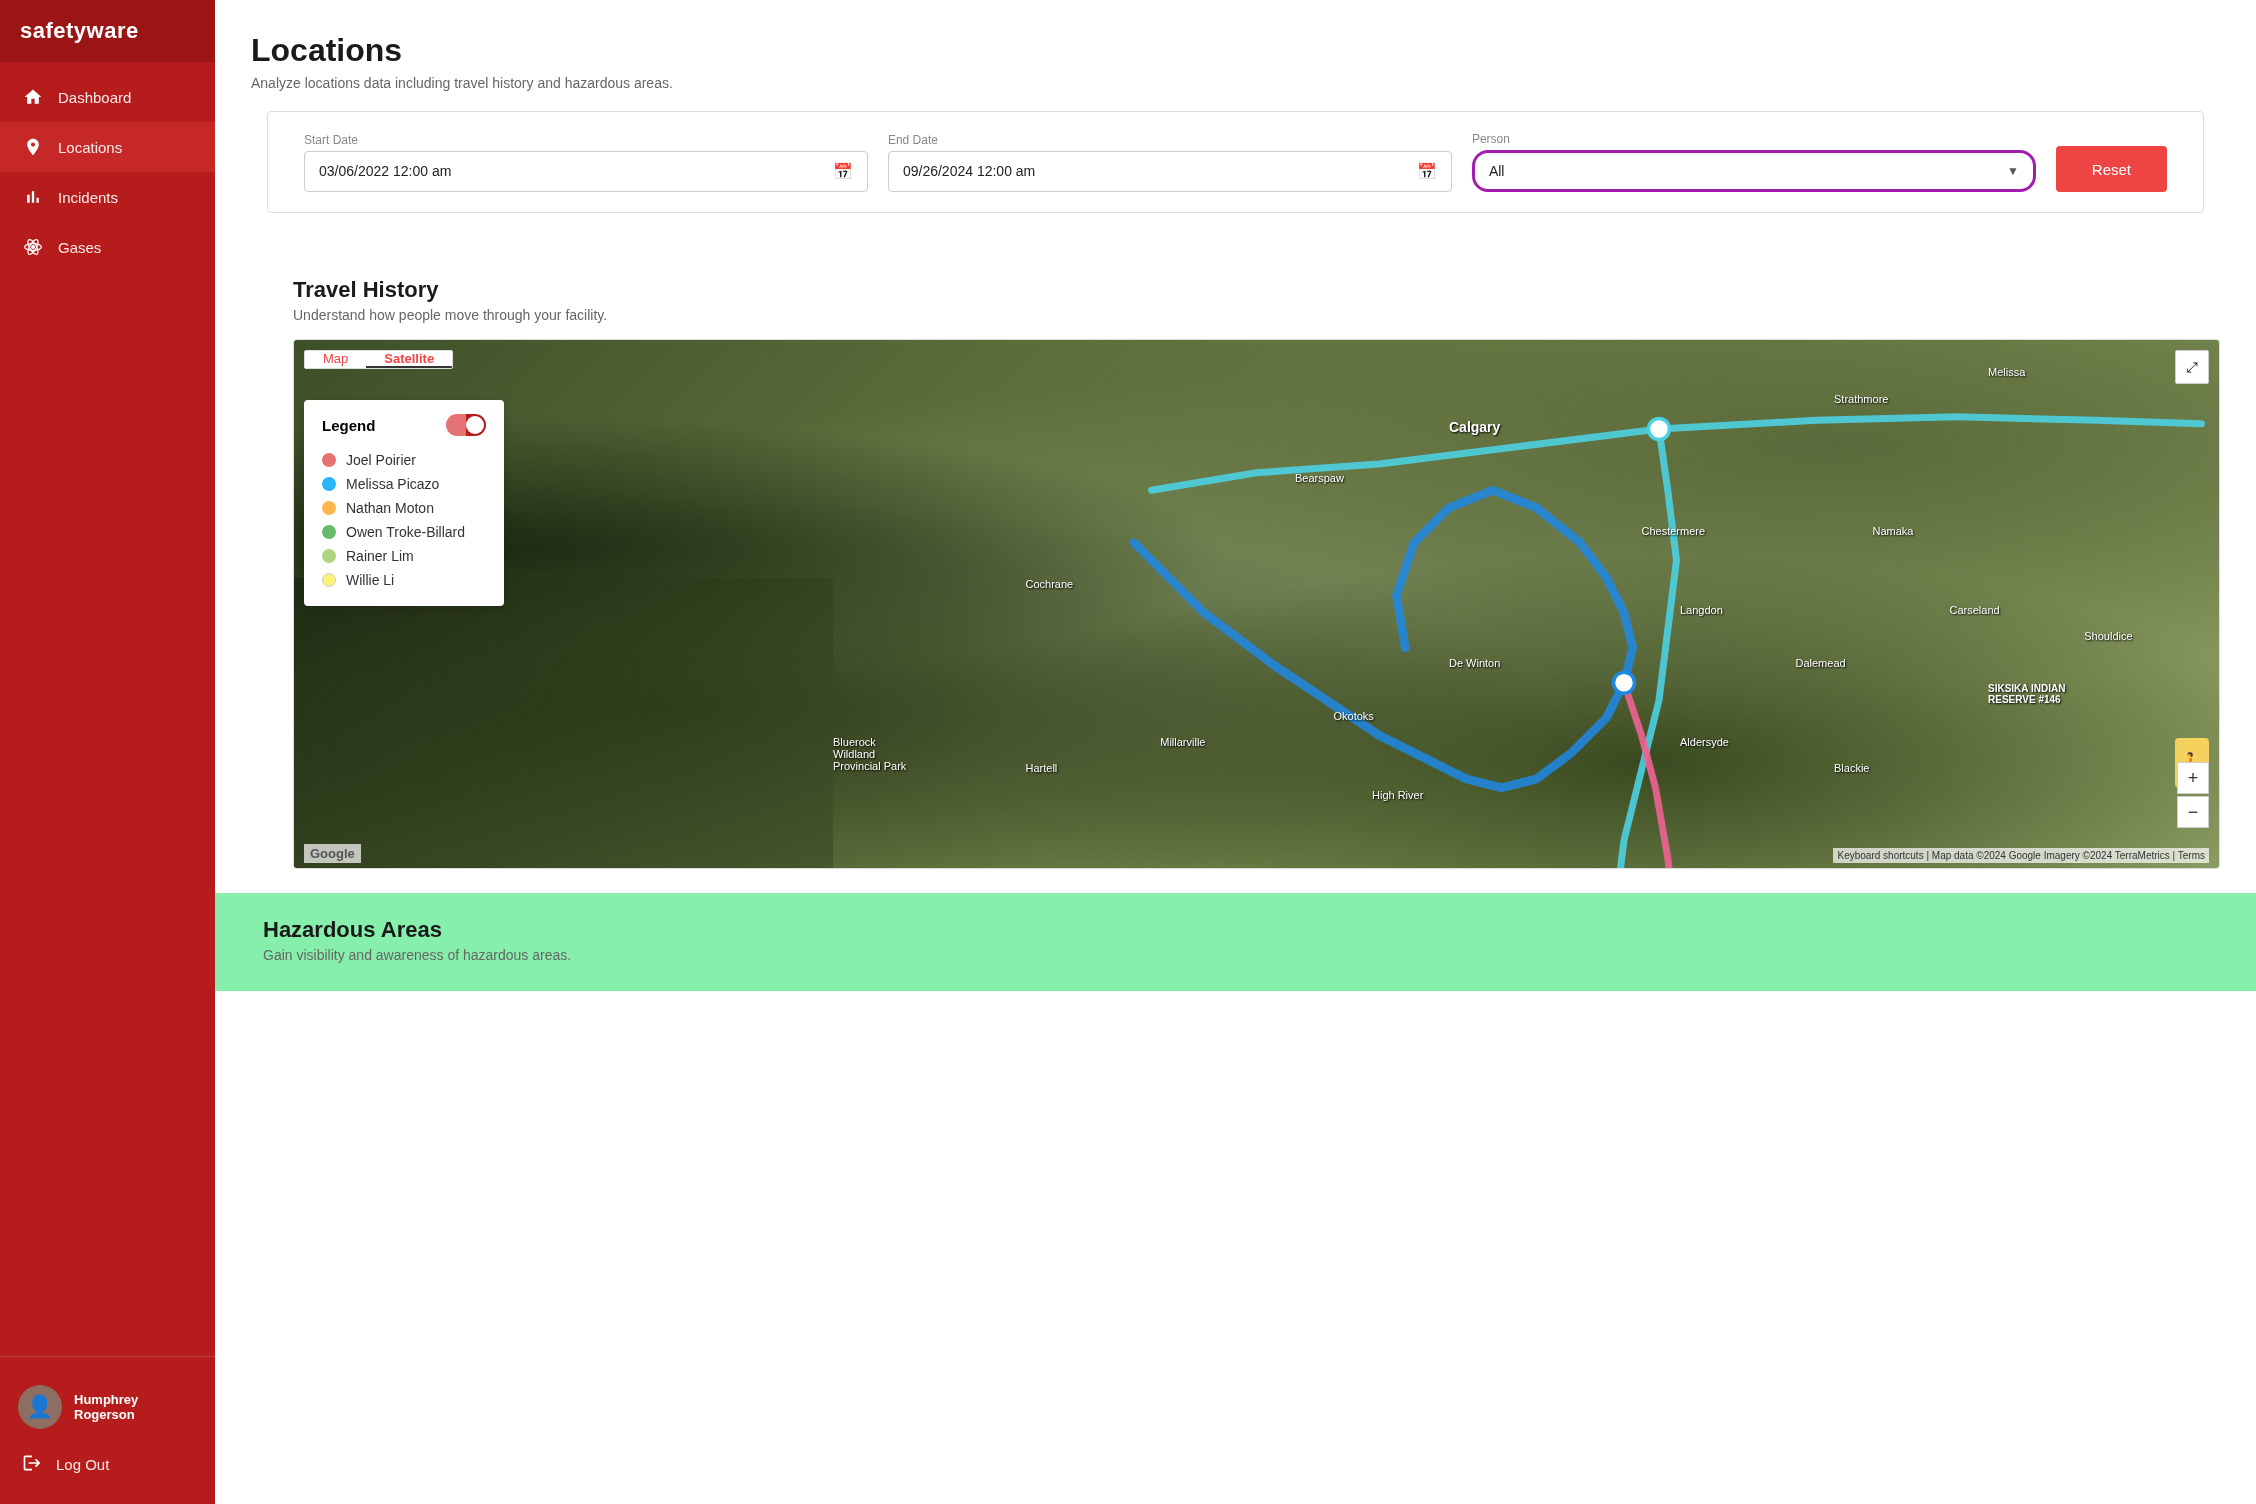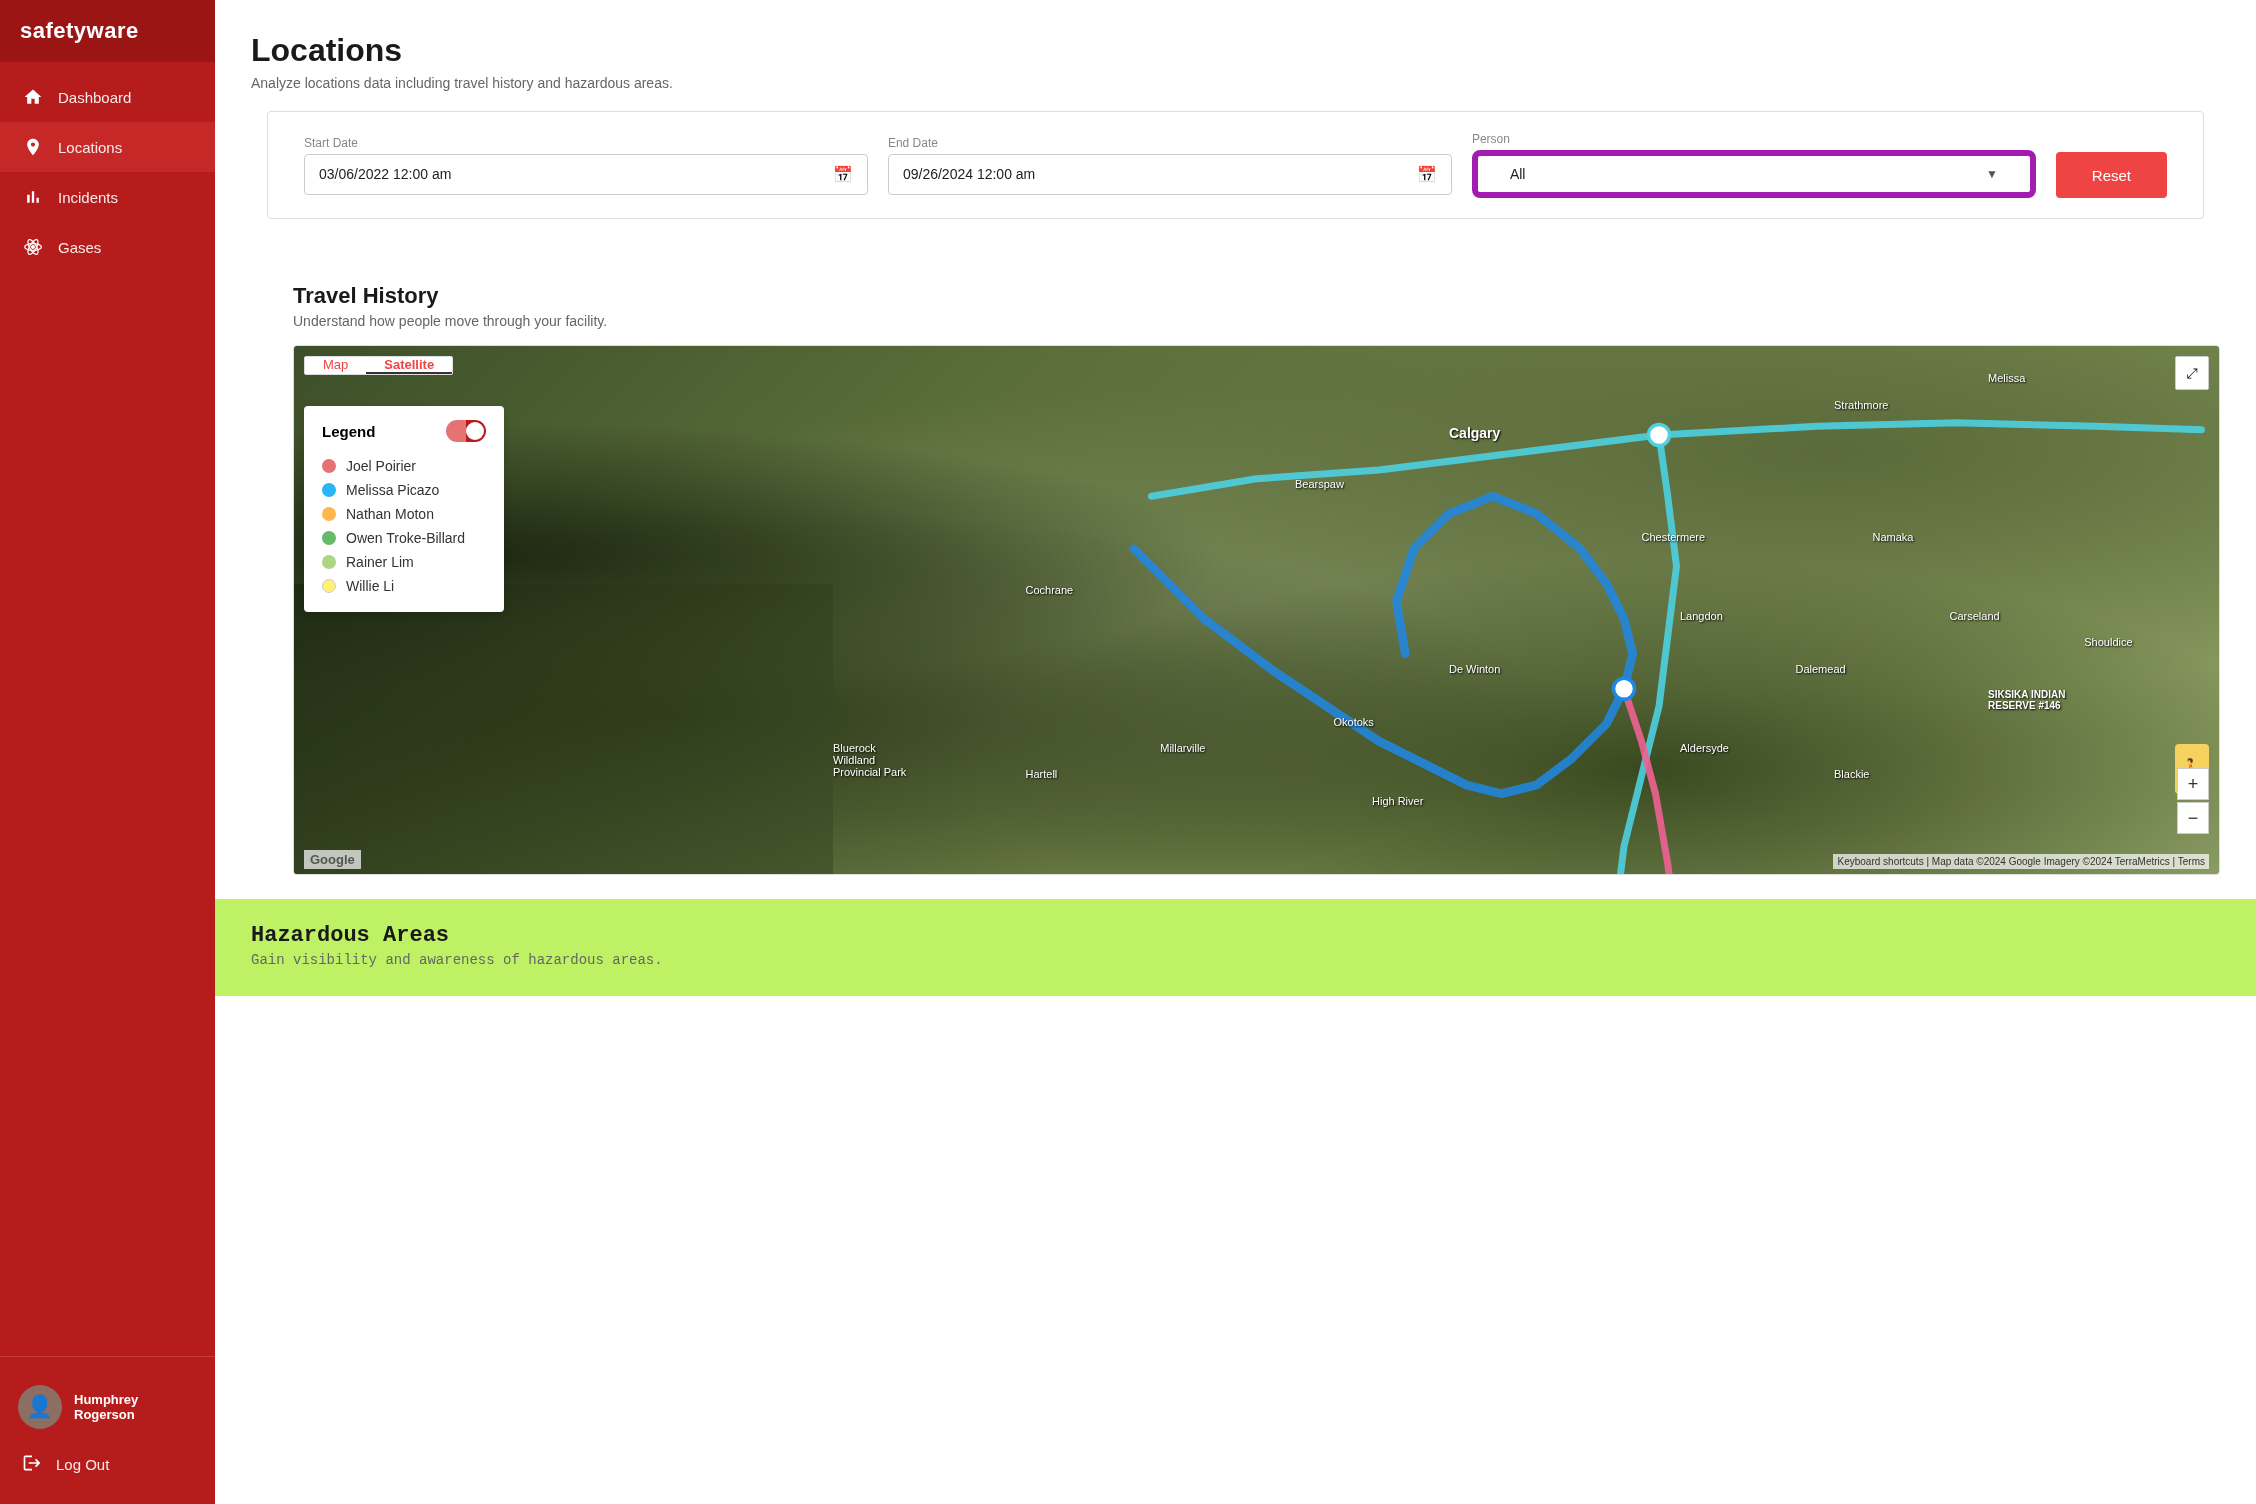--- a/index.html
+++ b/index.html
@@ -133,23 +133,23 @@
       outline: none;
       font-size: 14px;
       color: #222;
       flex: 1;
       background: transparent;
     }
     .filter-input-wrap .cal-icon { color: #555; cursor: pointer; font-size: 16px; }
     .filter-select-wrap {
       display: flex;
       align-items: center;
-      border: 6px solid #a21caf;
-      border-radius: 8px;
-      padding: 10px 32px;
+      border: 3px solid #a21caf;
+      border-radius: 16px;
+      padding: 10px 14px;
       background: white;
     }
     .filter-select-wrap select {
       border: none;
       outline: none;
       font-size: 14px;
       color: #222;
       background: transparent;
       flex: 1;
       appearance: none;
@@ -367,23 +367,22 @@
       font-size: 13px;
       font-weight: 600;
       color: #555;
       background: rgba(255,255,255,0.7);
       padding: 2px 6px;
       z-index: 10;
     }
 
     
     .hazardous-section {
-      padding: 24px 36px 12px;
-      background: #bef264;
-      font-family: Liberation Mono, monospace;
+      padding: 24px 48px 12px;
+      background: #86efac;
     }
 
     
     .main-content::-webkit-scrollbar { width: 8px; }
     .main-content::-webkit-scrollbar-track { background: #f0f0f0; }
     .main-content::-webkit-scrollbar-thumb { background: #ccc; border-radius: 4px; }
   </style>
 </head>
 <body>
 

